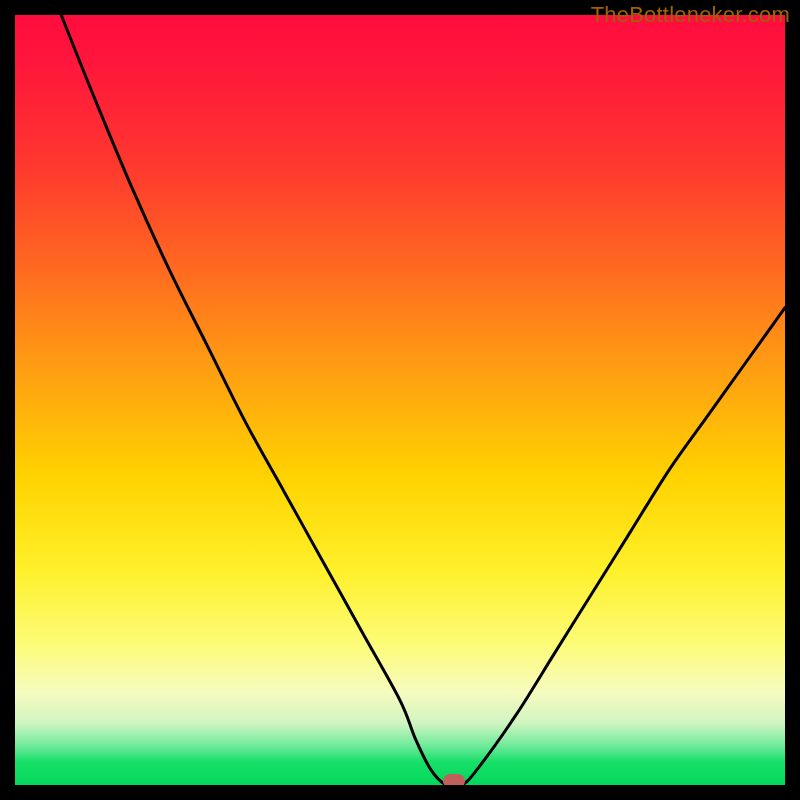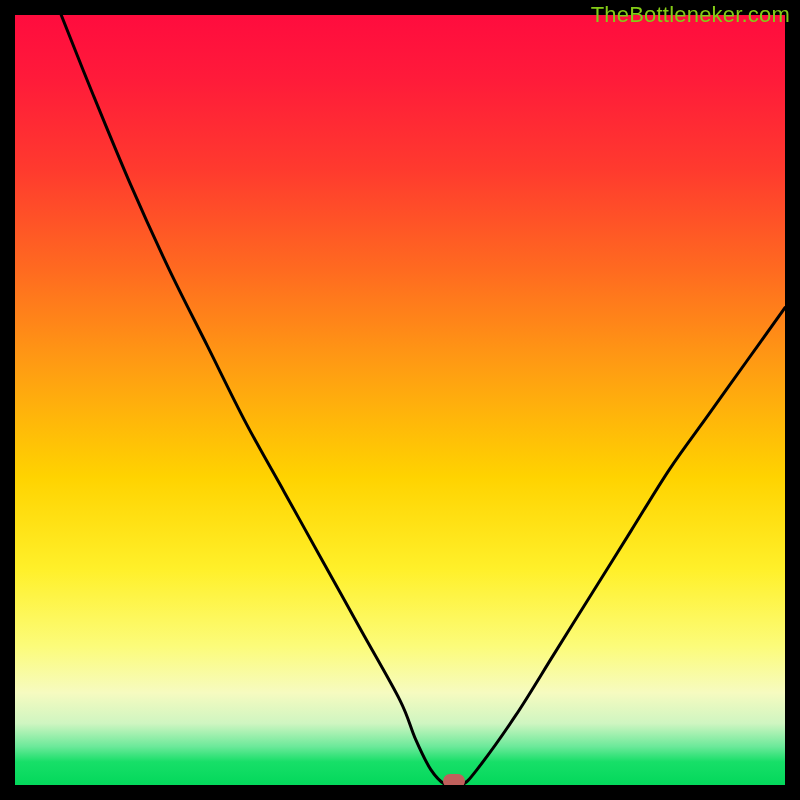--- a/index.html
+++ b/index.html
@@ -14,21 +14,21 @@
   .frame {
     position: relative;
     width: 800px;
     height: 800px;
     background: #000;
   }
   .watermark {
     position: absolute;
     top: 2px;
     right: 10px;
-    color: #84cc16;
+    color: #a16207;
     font-size: 22px;
     font-weight: 500;
     letter-spacing: 0.2px;
     z-index: 20;
   }
   .plot-area {
     position: absolute;
     left: 15px;
     top: 15px;
     width: 770px;

